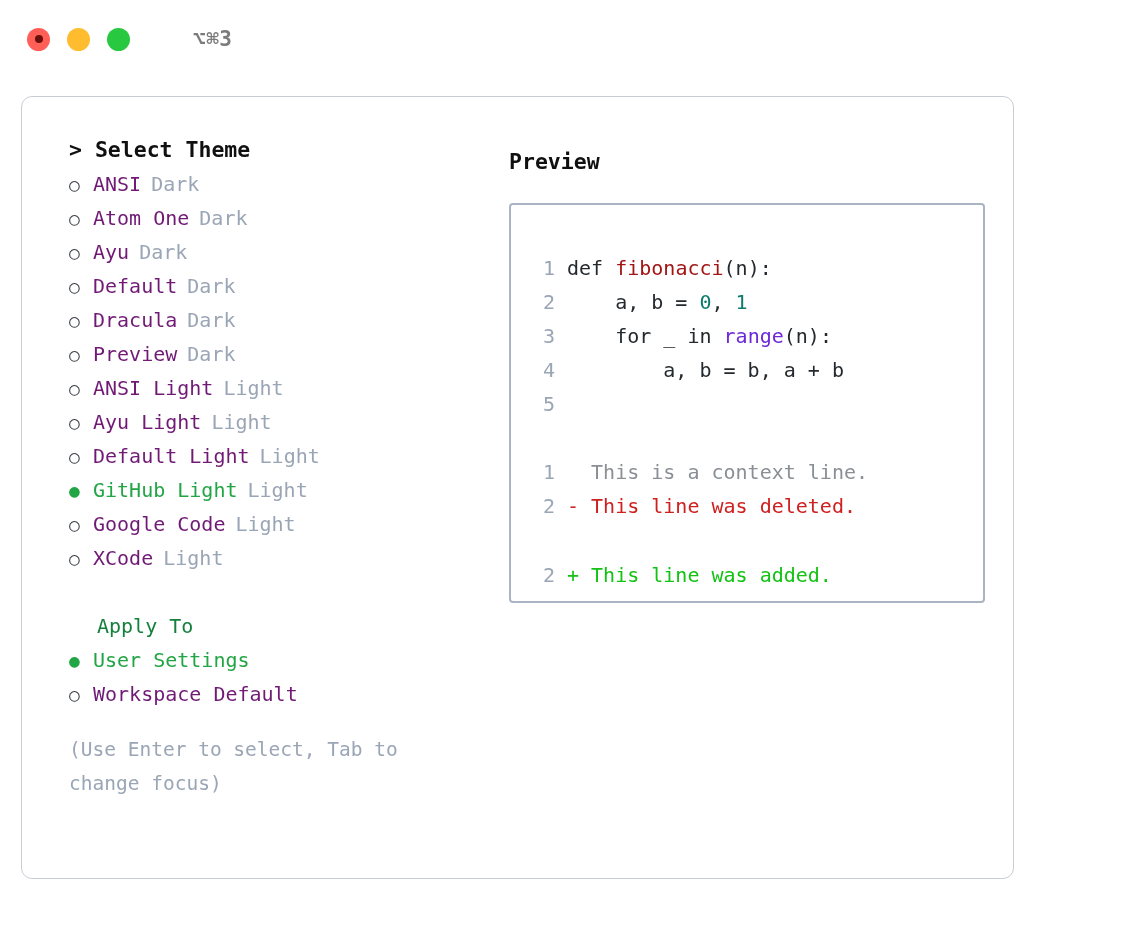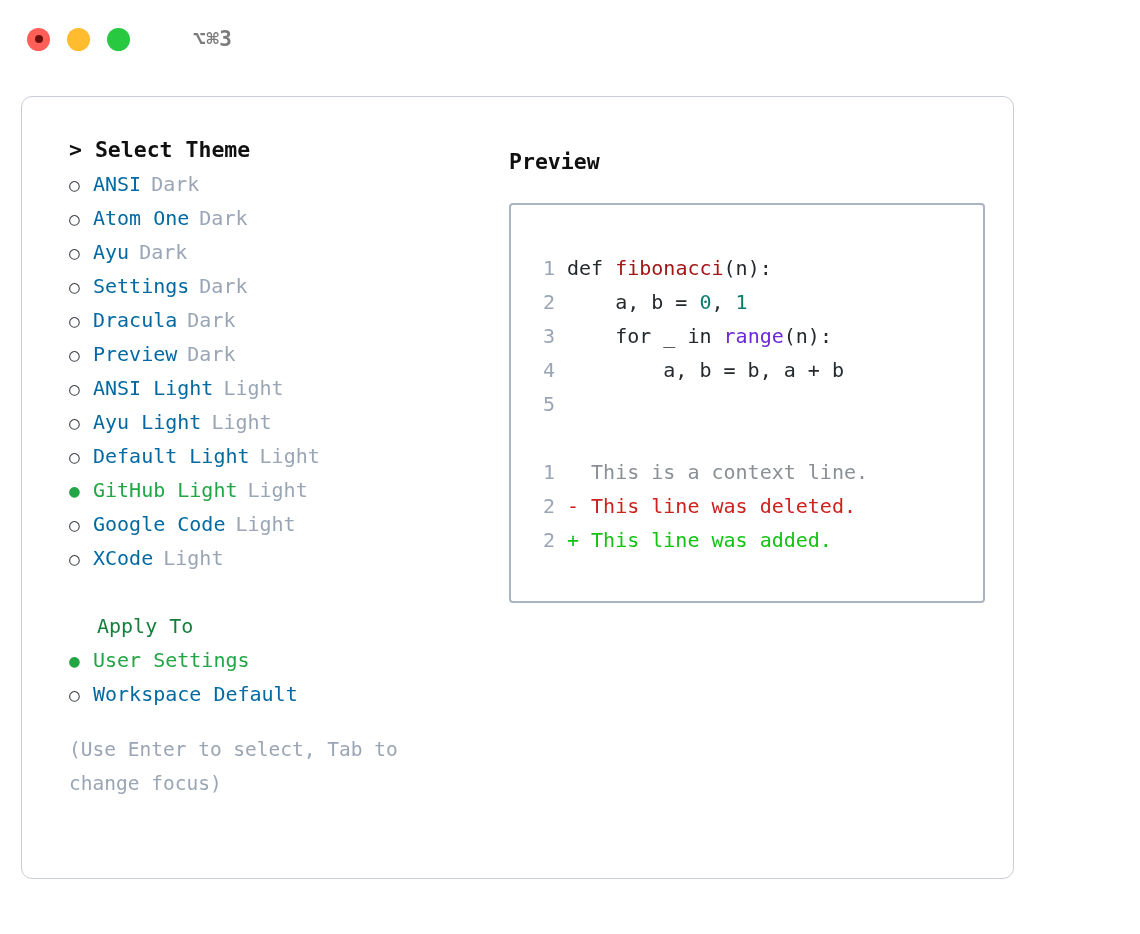--- a/index.html
+++ b/index.html
@@ -109,21 +109,21 @@
   }
   .marker {
     width: 24px;
     flex: none;
     color: #3c4048;
     font-size: 18px;
   }
   .marker.sel {
     color: #22a545;
   }
-  .theme-name { color: #0369a1; }
+  .theme-name { color: #701a75; }
   .theme-row.selected .theme-name { color: #22a545; }
   .theme-tag {
     color: #9aa5b5;
     padding-left: 10px;
   }
 
   .section-gap { height: 34px; }
 
   .apply-header {
     font-size: 20px;
@@ -186,21 +186,21 @@
   .code-text { color: #24292e; }
 
   .tok-func   { color: #a31515; }
   .tok-num    { color: #0b7b6b; }
   .tok-call   { color: #6d28d9; }
 
   .blank-line { height: 34px; }
 
   .diff-ctx  { color: #8a8f96; }
   .diff-del  { color: #cf2020; }
-  .diff-add  { color: #12c312; }
+  .diff-add  { color: #12c312; margin-top: 35px; }
 </style>
 </head>
 <body>
 
 <div class="window">
 
   <div class="titlebar">
     <div class="lights">
       <div class="light light-red"></div>
       <div class="light light-yellow"></div>
@@ -211,21 +211,21 @@
 
   <div class="card">
 
     <div class="left-pane">
       <div class="list-header">&gt; Select Theme</div>
 
       <div id="theme-items">
           <div class="theme-row"><span class="marker">○</span><span class="theme-name">ANSI</span><span class="theme-tag">Dark</span></div>
           <div class="theme-row"><span class="marker">○</span><span class="theme-name">Atom One</span><span class="theme-tag">Dark</span></div>
           <div class="theme-row"><span class="marker">○</span><span class="theme-name">Ayu</span><span class="theme-tag">Dark</span></div>
-          <div class="theme-row"><span class="marker">○</span><span class="theme-name">Settings</span><span class="theme-tag">Dark</span></div>
+          <div class="theme-row"><span class="marker">○</span><span class="theme-name">Default</span><span class="theme-tag">Dark</span></div>
           <div class="theme-row"><span class="marker">○</span><span class="theme-name">Dracula</span><span class="theme-tag">Dark</span></div>
           <div class="theme-row"><span class="marker">○</span><span class="theme-name">Preview</span><span class="theme-tag">Dark</span></div>
           <div class="theme-row"><span class="marker">○</span><span class="theme-name">ANSI Light</span><span class="theme-tag">Light</span></div>
           <div class="theme-row"><span class="marker">○</span><span class="theme-name">Ayu Light</span><span class="theme-tag">Light</span></div>
           <div class="theme-row"><span class="marker">○</span><span class="theme-name">Default Light</span><span class="theme-tag">Light</span></div>
           <div class="theme-row selected"><span class="marker sel">●</span><span class="theme-name">GitHub Light</span><span class="theme-tag">Light</span></div>
           <div class="theme-row"><span class="marker">○</span><span class="theme-name">Google Code</span><span class="theme-tag">Light</span></div>
           <div class="theme-row"><span class="marker">○</span><span class="theme-name">XCode</span><span class="theme-tag">Light</span></div>
         </div>
 

